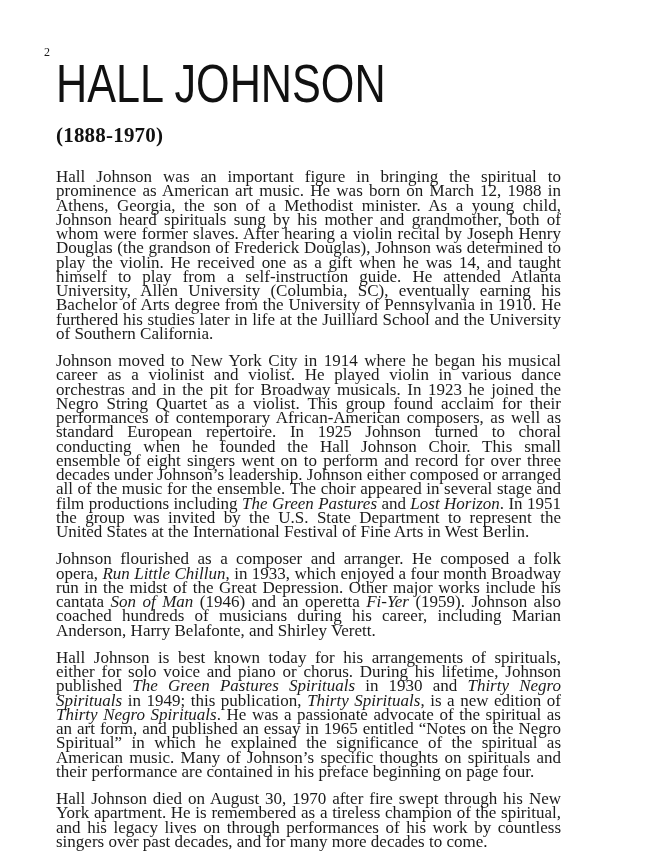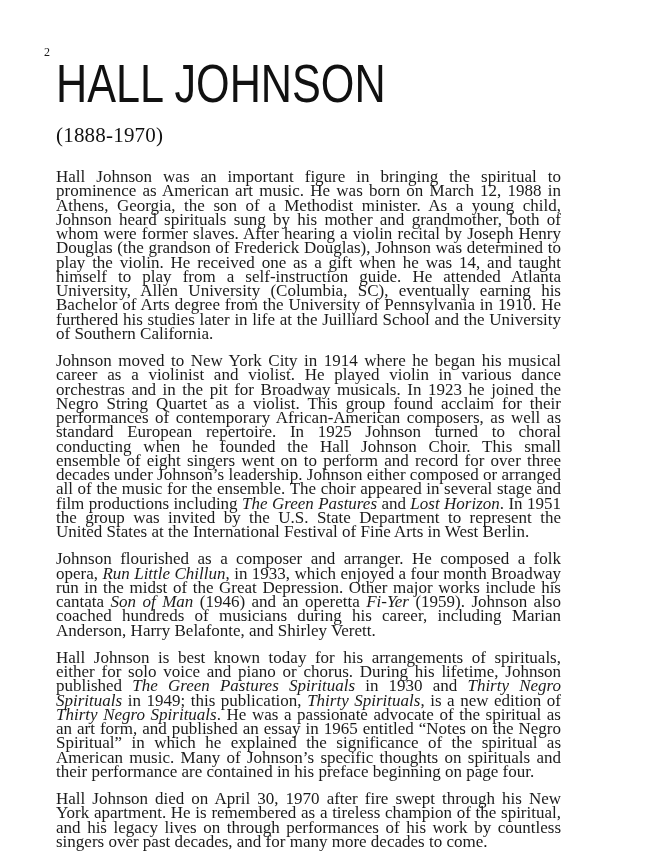--- a/index.html
+++ b/index.html
@@ -36,20 +36,21 @@
     transform: scaleX(0.80);
     transform-origin: left top;
     color: #111111;
   }
   .subtitle {
     margin-top: 13px;
     margin-bottom: 22px;
     font-size: 21px;
     letter-spacing: 0.2px;
     color: #111111;
+    font-weight: bold;
   }
   .bio p {
     margin: 0 0 13px 0;
     font-size: 17px;
     line-height: 14.25px;
     text-align: justify;
     color: #1b1b1b;
   }
   .bio p i { }
 </style>
@@ -62,16 +63,16 @@
   <div class="content">
     <h1 class="title">HALL JOHNSON</h1>
 
     <div class="subtitle">(1888-1970)</div>
 
     <div class="bio">
         <p><span>Hall Johnson was an important figure in bringing the spiritual to prominence as American art music. He was born on March 12, 1988 in Athens, Georgia, the son of a Methodist minister. As a young child, Johnson heard spirituals sung by his mother and grandmother, both of whom were former slaves. After hearing a violin recital by Joseph Henry Douglas (the grandson of Frederick Douglas), Johnson was determined to play the violin. He received one as a gift when he was 14, and taught himself to play from a self-instruction guide. He attended Atlanta University, Allen University (Columbia, SC), eventually earning his Bachelor of Arts degree from the University of Pennsylvania in 1910. He furthered his studies later in life at the Juilliard School and the University of Southern California.</span></p>
         <p><span>Johnson moved to New York City in 1914 where he began his musical career as a violinist and violist. He played violin in various dance orchestras and in the pit for Broadway musicals. In 1923 he joined the Negro String Quartet as a violist. This group found acclaim for their performances of contemporary African-American composers, as well as standard European repertoire. In 1925 Johnson turned to choral conducting when he founded the Hall Johnson Choir. This small ensemble of eight singers went on to perform and record for over three decades under Johnson’s leadership. Johnson either composed or arranged all of the music for the ensemble. The choir appeared in several stage and film productions including </span><i>The Green Pastures</i><span> and </span><i>Lost Horizon</i><span>. In 1951 the group was invited by the U.S. State Department to represent the United States at the International Festival of Fine Arts in West Berlin.</span></p>
         <p><span>Johnson flourished as a composer and arranger. He composed a folk opera, </span><i>Run Little Chillun</i><span>, in 1933, which enjoyed a four month Broadway run in the midst of the Great Depression. Other major works include his cantata </span><i>Son of Man</i><span> (1946) and an operetta </span><i>Fi-Yer</i><span> (1959). Johnson also coached hundreds of musicians during his career, including Marian Anderson, Harry Belafonte, and Shirley Verett.</span></p>
         <p><span>Hall Johnson is best known today for his arrangements of spirituals, either for solo voice and piano or chorus. During his lifetime, Johnson published </span><i>The Green Pastures Spirituals</i><span> in 1930 and </span><i>Thirty Negro Spirituals</i><span> in 1949; this publication, </span><i>Thirty Spirituals</i><span>, is a new edition of </span><i>Thirty Negro Spirituals</i><span>. He was a passionate advocate of the spiritual as an art form, and published an essay in 1965 entitled “Notes on the Negro Spiritual” in which he explained the significance of the spiritual as American music. Many of Johnson’s specific thoughts on spirituals and their performance are contained in his preface beginning on page four.</span></p>
-        <p><span>Hall Johnson died on April 30, 1970 after fire swept through his New York apartment. He is remembered as a tireless champion of the spiritual, and his legacy lives on through performances of his work by countless singers over past decades, and for many more decades to come.</span></p>
+        <p><span>Hall Johnson died on August 30, 1970 after fire swept through his New York apartment. He is remembered as a tireless champion of the spiritual, and his legacy lives on through performances of his work by countless singers over past decades, and for many more decades to come.</span></p>
       </div>
   </div>
 </div>
 
 </body></html>

